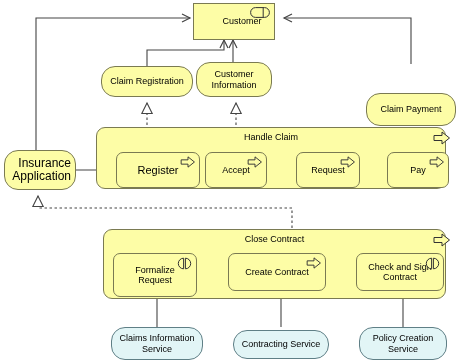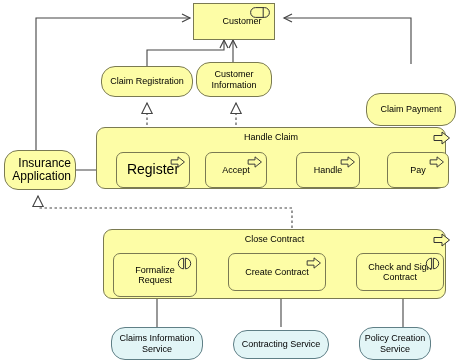--- a/index.html
+++ b/index.html
@@ -103,36 +103,36 @@
   </div>
 
   <div class="node biz rounded" style="left:366px;top:64px;width:90px;height:33px;font-size:9px;margin-top:29px;">
     <span class="lbl">Claim Payment</span>
   </div>
 
   <div class="node biz rounded" style="left:4px;top:150px;width:72px;height:40px;font-size:12px;text-align:right;">
     <span class="lbl">Insurance Application</span>
   </div>
 
-  <div class="node biz proc" style="left:116px;top:152px;width:74px;height:36px;font-size:14px;">
+  <div class="node biz proc" style="left:116px;top:152px;width:84px;height:36px;font-size:11px;">
     <span class="lbl">Register</span>
     <svg class="ico" style="right:3px;top:3px;" width="16" height="12" viewBox="0 0 18 14">
       <path d="M1,4.5 L9,4.5 L9,1 L16.5,7 L9,13 L9,9.5 L1,9.5 z" fill="#fdfda6" stroke="#333" stroke-width="1.1"></path>
     </svg>
   </div>
 
   <div class="node biz proc" style="left:205px;top:152px;width:62px;height:36px;font-size:9px;align-items:center;">
     <span class="lbl">Accept</span>
     <svg class="ico" style="right:3px;top:3px;" width="16" height="12" viewBox="0 0 18 14">
       <path d="M1,4.5 L9,4.5 L9,1 L16.5,7 L9,13 L9,9.5 L1,9.5 z" fill="#fdfda6" stroke="#333" stroke-width="1.1"></path>
     </svg>
   </div>
 
   <div class="node biz proc" style="left:296px;top:152px;width:64px;height:36px;font-size:9px;">
-    <span class="lbl">Handle</span>
+    <span class="lbl">Request</span>
     <svg class="ico" style="right:3px;top:3px;" width="16" height="12" viewBox="0 0 18 14">
       <path d="M1,4.5 L9,4.5 L9,1 L16.5,7 L9,13 L9,9.5 L1,9.5 z" fill="#fdfda6" stroke="#333" stroke-width="1.1"></path>
     </svg>
   </div>
 
   <div class="node biz proc" style="left:387px;top:152px;width:62px;height:36px;font-size:9px;">
     <span class="lbl">Pay</span>
     <svg class="ico" style="right:3px;top:3px;" width="16" height="12" viewBox="0 0 18 14">
       <path d="M1,4.5 L9,4.5 L9,1 L16.5,7 L9,13 L9,9.5 L1,9.5 z" fill="#fdfda6" stroke="#333" stroke-width="1.1"></path>
     </svg>
@@ -162,17 +162,17 @@
   </div>
 
   <div class="node app rounded" style="left:111px;top:327px;width:92px;height:33px;font-size:9px;">
     <span class="lbl">Claims Information Service</span>
   </div>
 
   <div class="node app rounded" style="left:233px;top:330px;width:96px;height:29px;font-size:9px;">
     <span class="lbl">Contracting Service</span>
   </div>
 
-  <div class="node app rounded" style="left:359px;top:327px;width:72px;height:33px;font-size:9px;">
+  <div class="node app rounded" style="left:359px;top:327px;width:88px;height:33px;font-size:9px;">
     <span class="lbl">Policy Creation Service</span>
   </div>
 
 </div>
 
 </body></html>

